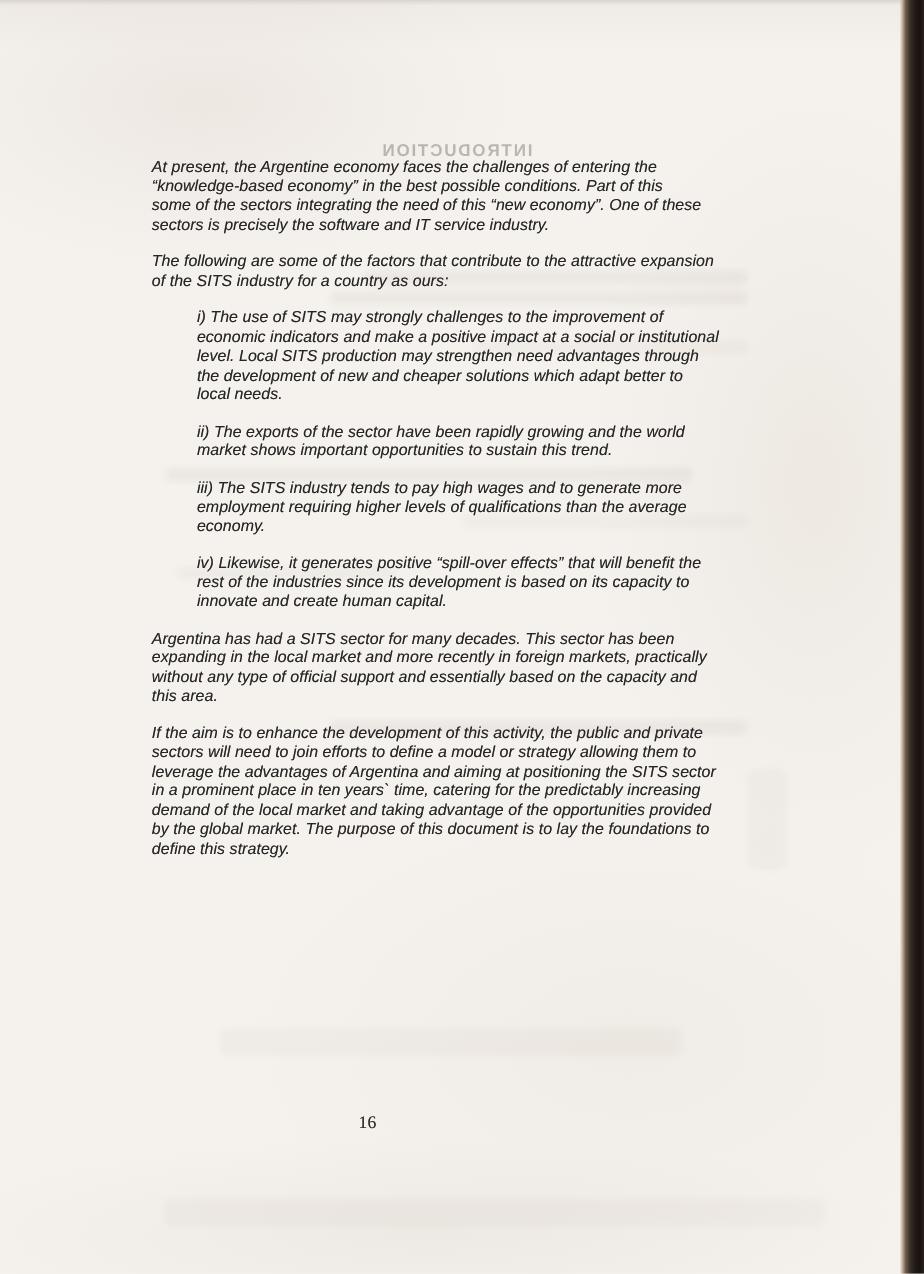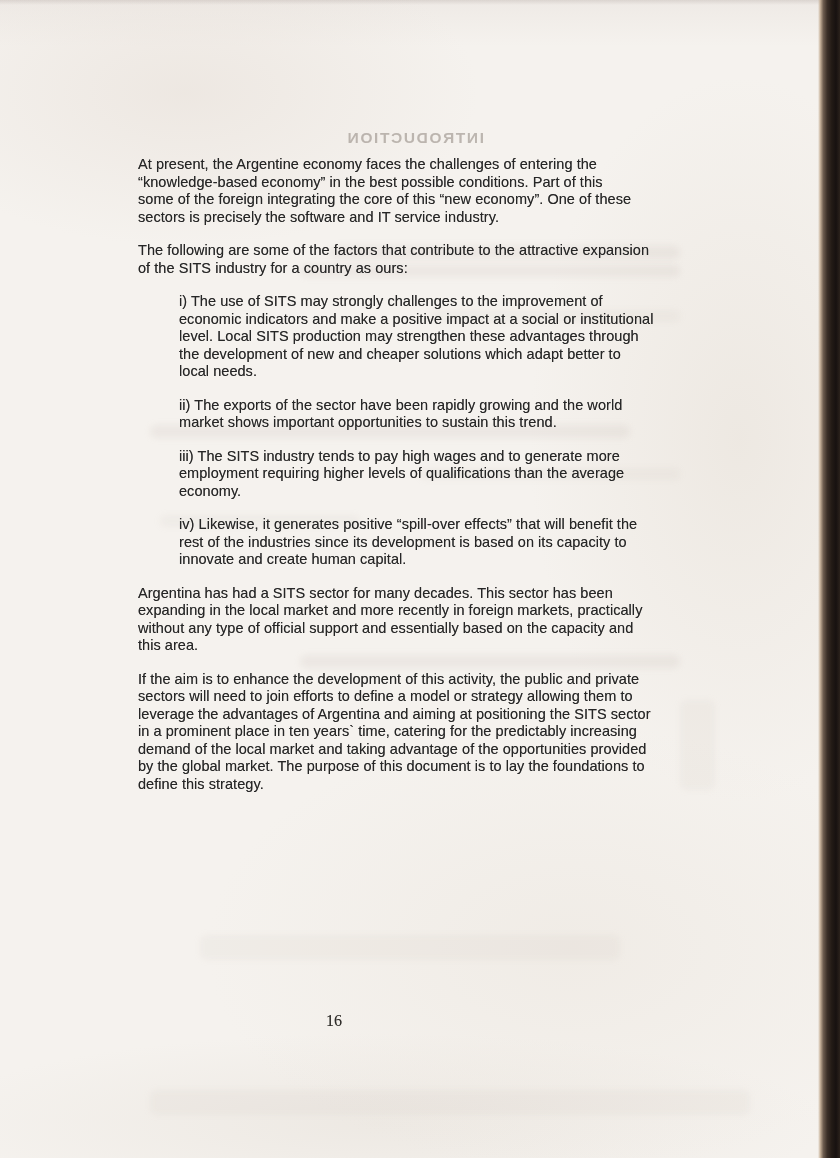--- a/index.html
+++ b/index.html
@@ -70,27 +70,28 @@
     position: absolute;
     background: rgba(183,172,162,0.14);
     border-radius: 7px;
     filter: blur(3px);
     pointer-events: none;
   }
   .smudge.faint { background: rgba(190,180,170,0.09); }
   
   .doc-body {
     position: absolute;
-    left: 138px; top: 156px;
+    left: 138px; top: 144px;
     width: 566px;
     font-size: 14.5px;
     line-height: 17.5px;
     color: #262626;
     text-shadow: 0 0 0.55px rgba(45,45,45,0.55);
     letter-spacing: 0.05px;
+    font-style: italic;
   }
   .para { margin: 0 0 16px 0; }
   .para.indent { padding-left: 41px; }
   .line { white-space: pre; }
   .page-number {
     position: absolute;
     top: 1012px; left: 0;
     width: 668px;
     text-align: center;
     font-family: "Liberation Serif", serif;
@@ -117,31 +118,31 @@
   <div class="smudge faint" style="left:160px; top:515px; width:200px; height:12px;"></div>
   <div class="smudge" style="left:300px; top:655px; width:380px; height:13px;"></div>
   <div class="smudge faint" style="left:680px; top:700px; width:35px; height:90px;"></div>
   <div class="smudge faint" style="left:200px; top:935px; width:420px; height:25px;"></div>
   <div class="smudge faint" style="left:150px; top:1090px; width:600px; height:25px;"></div>
 
   <div class="doc-body" id="doc-body">
       <div class="para">
         <div class="line">At present, the Argentine economy faces the challenges of entering the</div>
         <div class="line">“knowledge-based economy” in the best possible conditions. Part of this</div>
-        <div class="line">some of the foreign integrating the core of this “new economy”. One of these</div>
+        <div class="line">some of the sectors integrating the need of this “new economy”. One of these</div>
         <div class="line">sectors is precisely the software and IT service industry.</div>
       </div>
       <div class="para">
         <div class="line">The following are some of the factors that contribute to the attractive expansion</div>
         <div class="line">of the SITS industry for a country as ours:</div>
       </div>
       <div class="para indent">
         <div class="line">i) The use of SITS may strongly challenges to the improvement of</div>
         <div class="line">economic indicators and make a positive impact at a social or institutional</div>
-        <div class="line">level. Local SITS production may strengthen these advantages through</div>
+        <div class="line">level. Local SITS production may strengthen need advantages through</div>
         <div class="line">the development of new and cheaper solutions which adapt better to</div>
         <div class="line">local needs.</div>
       </div>
       <div class="para indent">
         <div class="line">ii) The exports of the sector have been rapidly growing and the world</div>
         <div class="line">market shows important opportunities to sustain this trend.</div>
       </div>
       <div class="para indent">
         <div class="line">iii) The SITS industry tends to pay high wages and to generate more</div>
         <div class="line">employment requiring higher levels of qualifications than the average</div>

